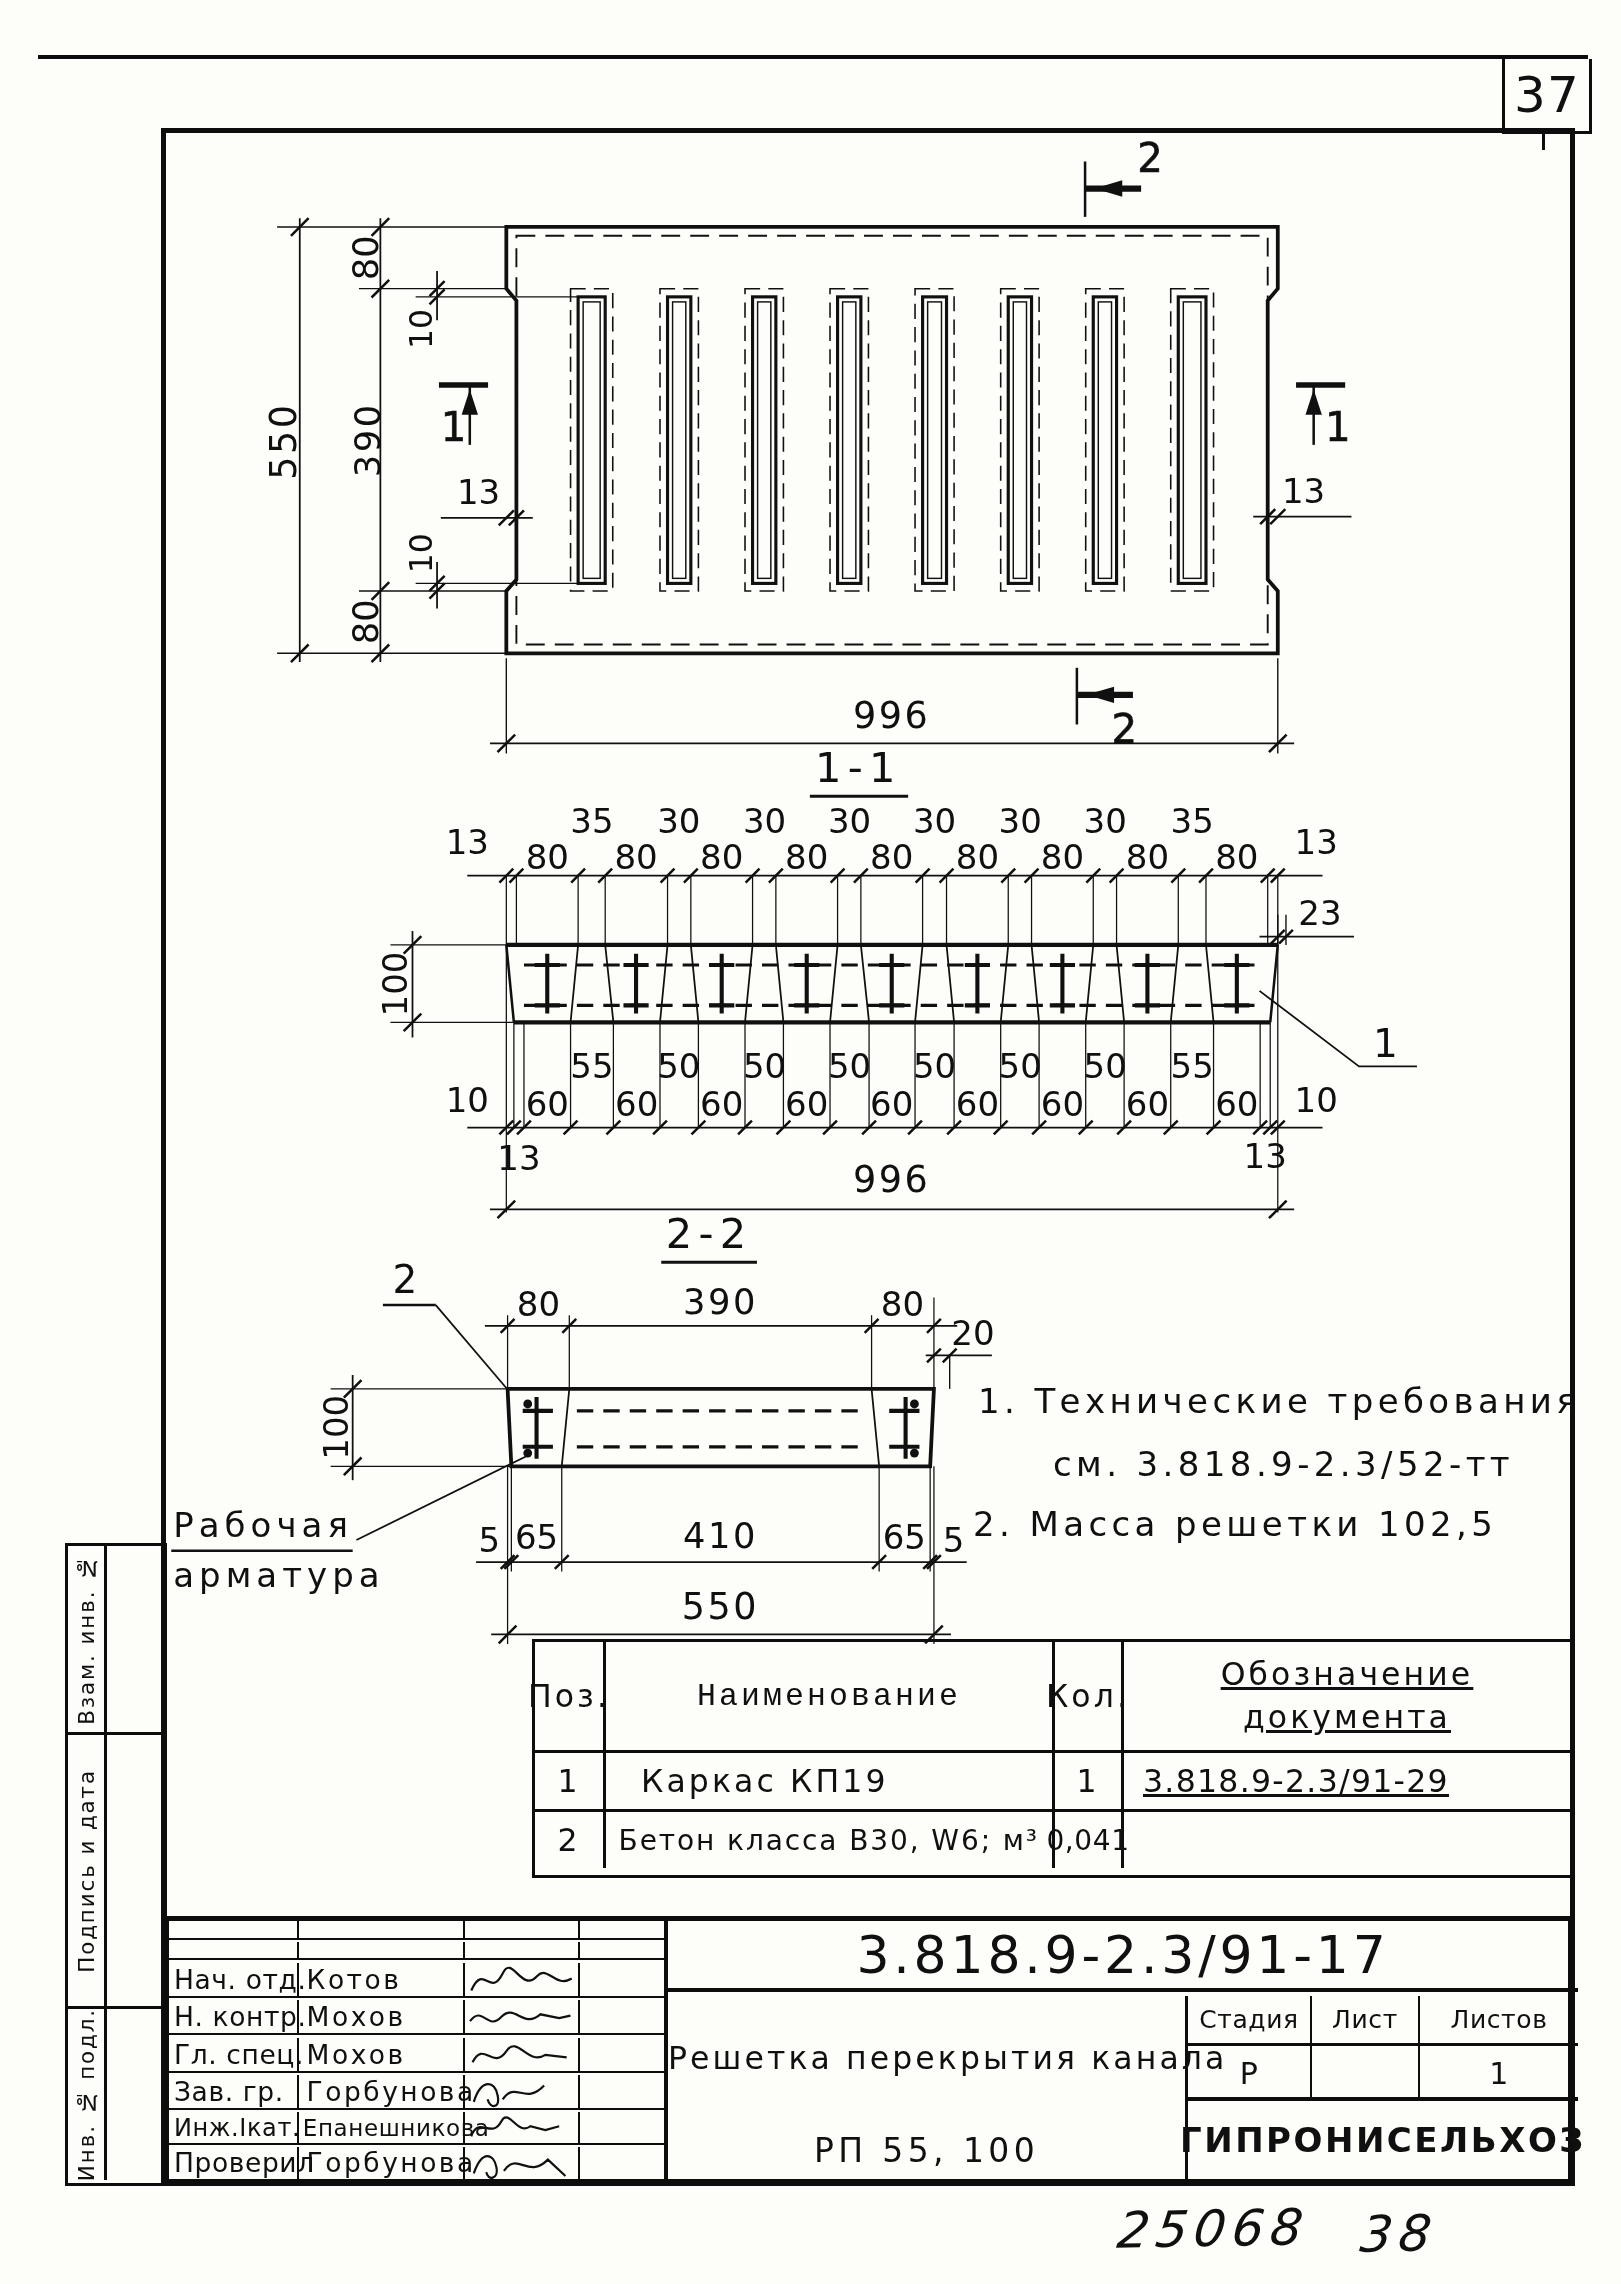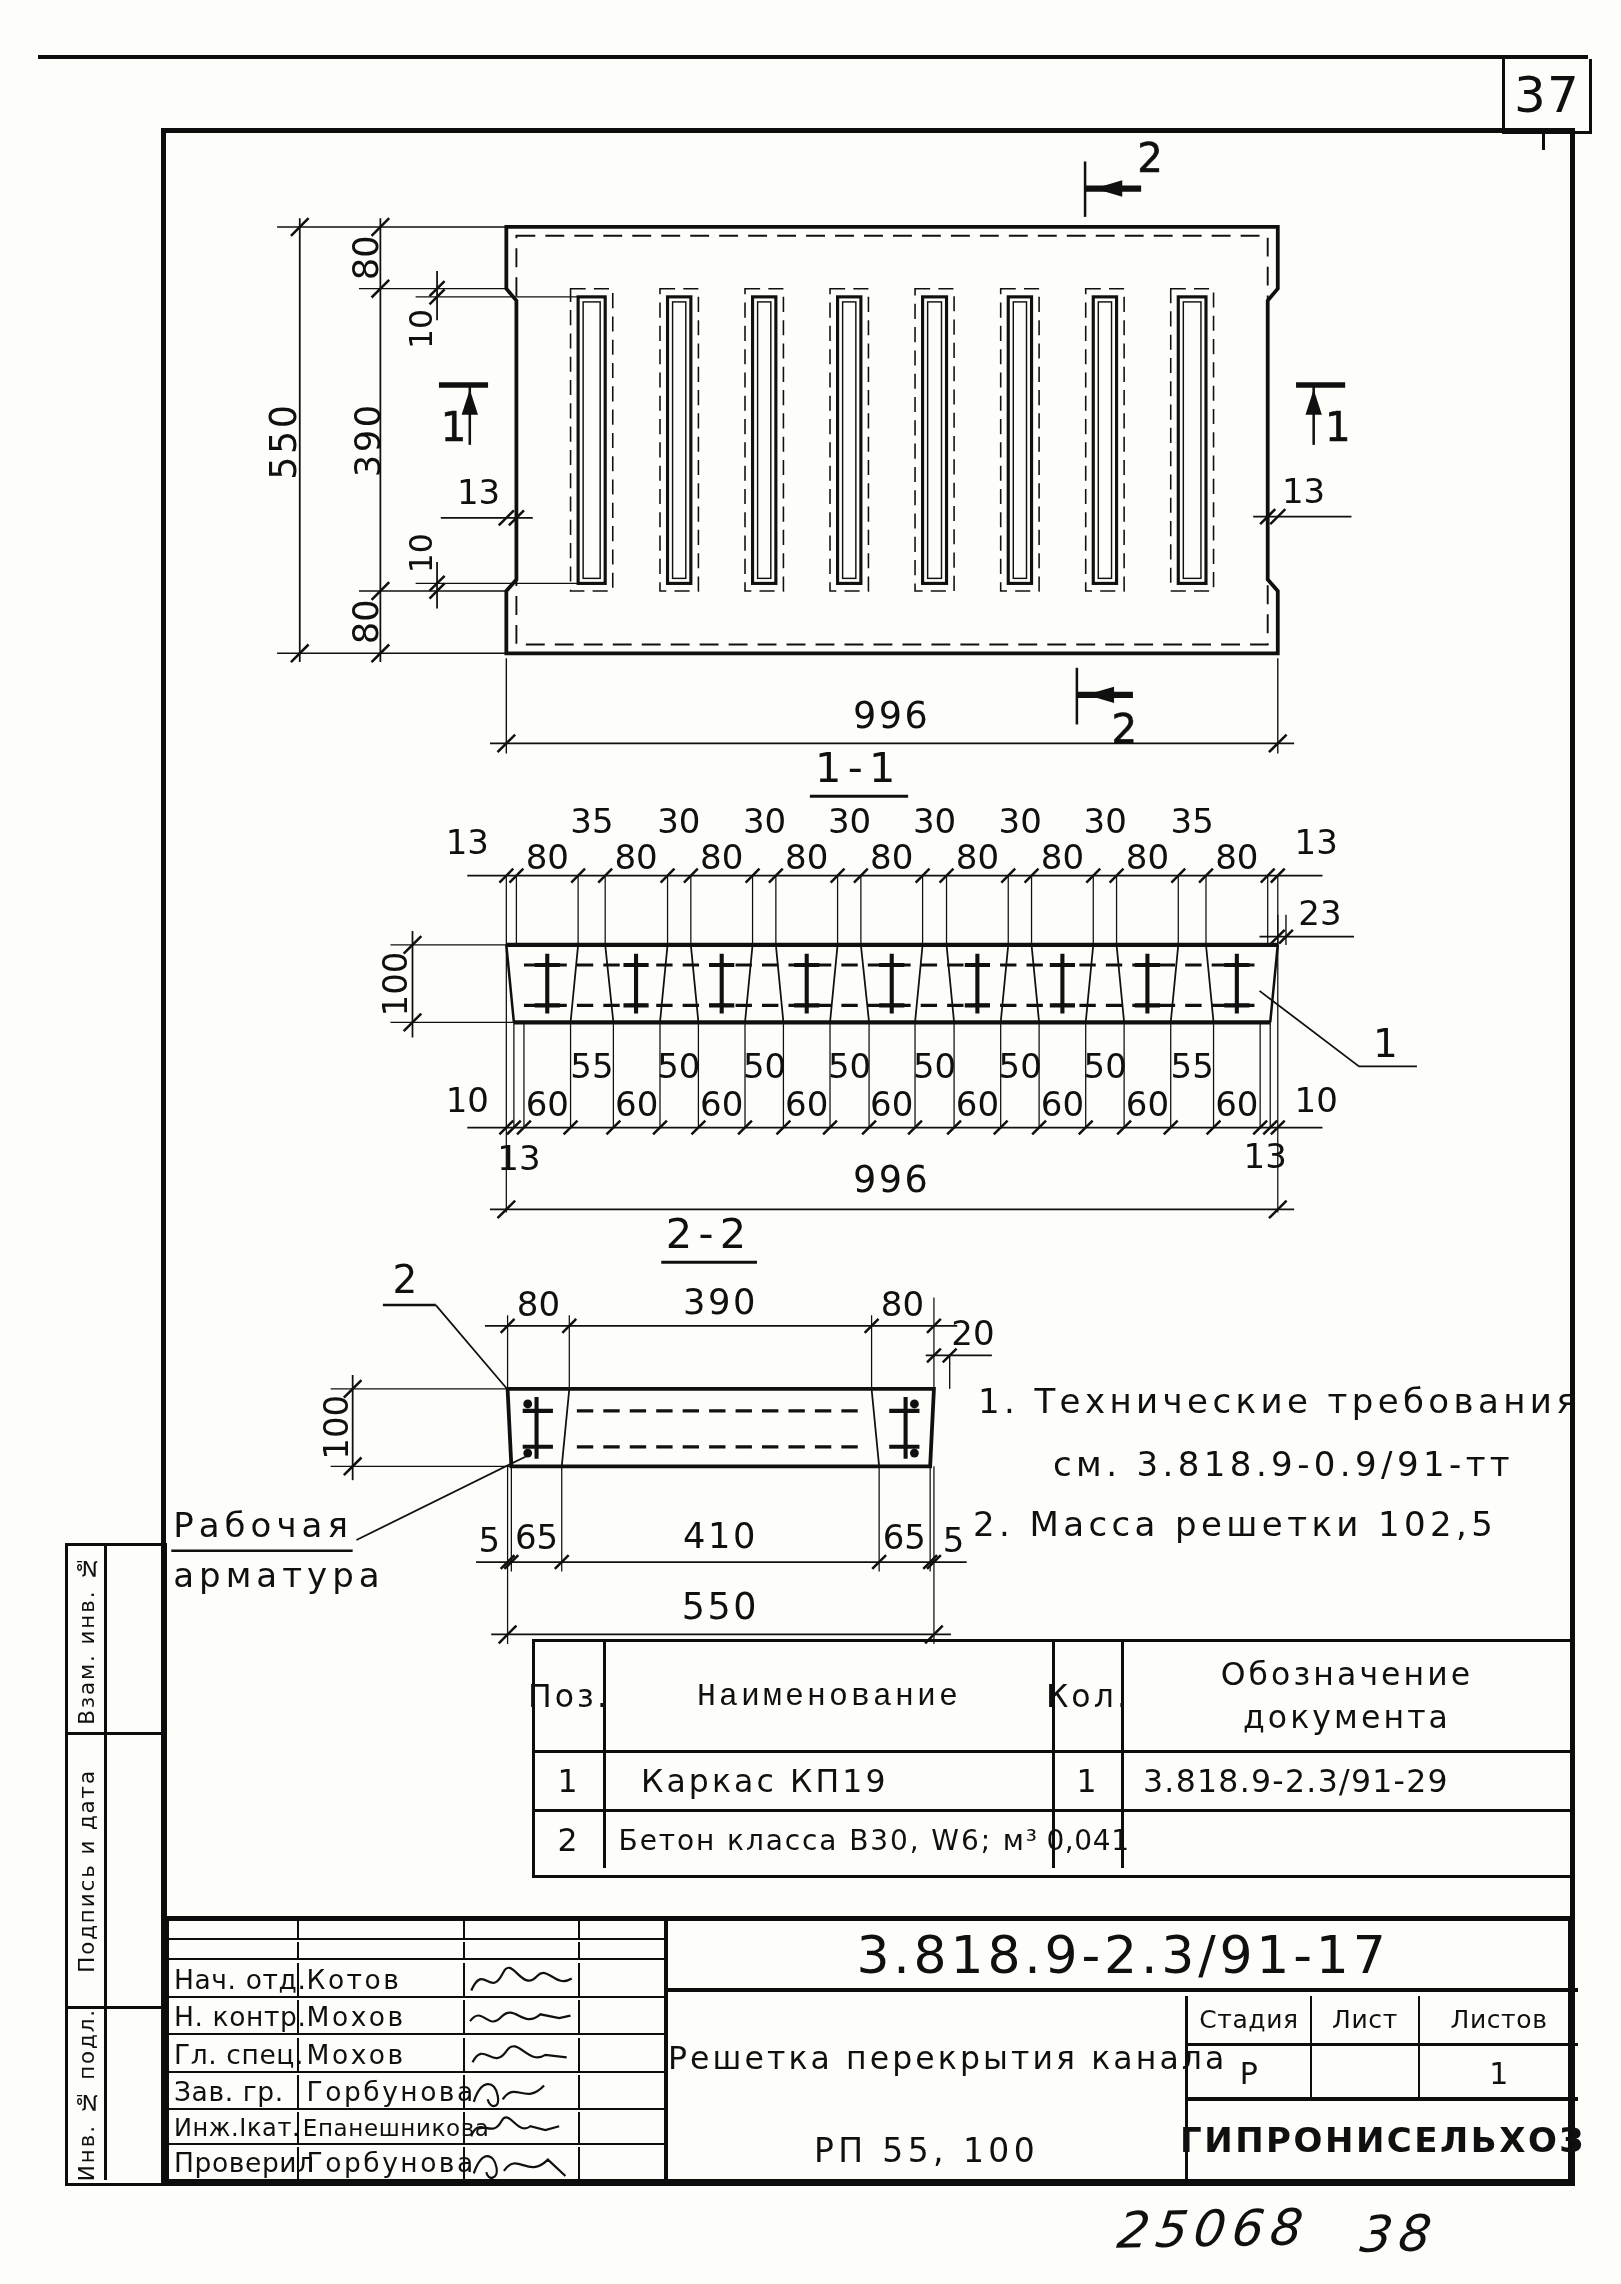--- a/index.html
+++ b/index.html
@@ -19,21 +19,21 @@
   .stampcol{position:absolute;border:3.1px solid #0d0d0d;}
   .stampcell{position:absolute;border-bottom:3.1px solid #0d0d0d;left:0;width:100%;box-sizing:border-box;}
   .stamplabel{position:absolute;left:0;top:0;width:39px;height:100%;border-right:3.1px solid #0d0d0d;box-sizing:border-box;
               display:flex;align-items:center;justify-content:center;}
   .stamplabel span{transform:rotate(180deg);writing-mode:vertical-rl;font-size:21.4px;letter-spacing:1.9px;white-space:nowrap;}
   
   .ptable{position:absolute;border:3.8px solid #0d0d0d;box-sizing:border-box;}
   .pt-row{display:flex;box-sizing:border-box;}
   .pt-cell{box-sizing:border-box;border-right:3.1px solid #0d0d0d;display:flex;align-items:center;justify-content:center;
            font-size:31.5px;letter-spacing:3.1px;text-align:center;}
-  .pt-cell:last-child{border-right:none;}
+  .pt-cell:last-child{border-right:none;text-decoration:underline;}
   .pt-head{border-bottom:3.8px solid #0d0d0d;}
   .pt-r1{border-bottom:3.1px solid #0d0d0d;}
   
   .tblock{position:absolute;border:5px solid #0d0d0d;box-sizing:border-box;}
   .tb-abs{position:absolute;box-sizing:border-box;}
   .sigrow{position:absolute;left:0;display:flex;box-sizing:border-box;border-bottom:2.5px solid #0d0d0d;}
   .sigcell{box-sizing:border-box;border-right:2.5px solid #0d0d0d;display:flex;align-items:center;
            font-size:26.5px;letter-spacing:0.6px;white-space:nowrap;overflow:visible;}
   .handw{position:absolute;font-style:italic;font-size:50px;letter-spacing:6.3px;transform:skewX(-8deg) rotate(-1deg);white-space:nowrap;}
 </style>
@@ -289,21 +289,21 @@
       <path class="hairline" stroke-width="4" d="M792,2609 L820,2581 M1469,2609 L1497,2581"></path>
       <text x="1144" y="2570" font-size="58" letter-spacing="4" text-anchor="middle">550</text>
 
       <text x="275" y="2440" font-size="54" letter-spacing="8">Рабочая</text>
       <text x="275" y="2520" font-size="54" letter-spacing="8">арматура</text>
       <path class="hairline" stroke-width="4" d="M272,2462 H560"></path>
     </g>
   </svg>
 
   <div class="note" style="left:978px;top:1381px;">1. Технические требования</div>
-  <div class="note" style="left:1053px;top:1444px;">см. 3.818.9-0.9/91-тт</div>
+  <div class="note" style="left:1053px;top:1444px;">см. 3.818.9-2.3/52-тт</div>
   <div class="note" style="left:973px;top:1504px;">2. Масса решетки 102,5</div>
 
   <div class="ptable" style="left:532px;top:1639px;width:1041px;height:239px;">
     <div class="pt-row pt-head" style="height:111px;">
       <div class="pt-cell" style="width:71px;">Поз.</div>
       <div class="pt-cell" style="width:449px;font-family:Liberation Mono, monospace;">Наименование</div>
       <div class="pt-cell" style="width:69px;text-align:right;">Кол.</div>
       <div class="pt-cell" style="flex:1;flex-direction:column;line-height:1.35;">
         <span>Обозначение</span>
         <span>документа</span>

